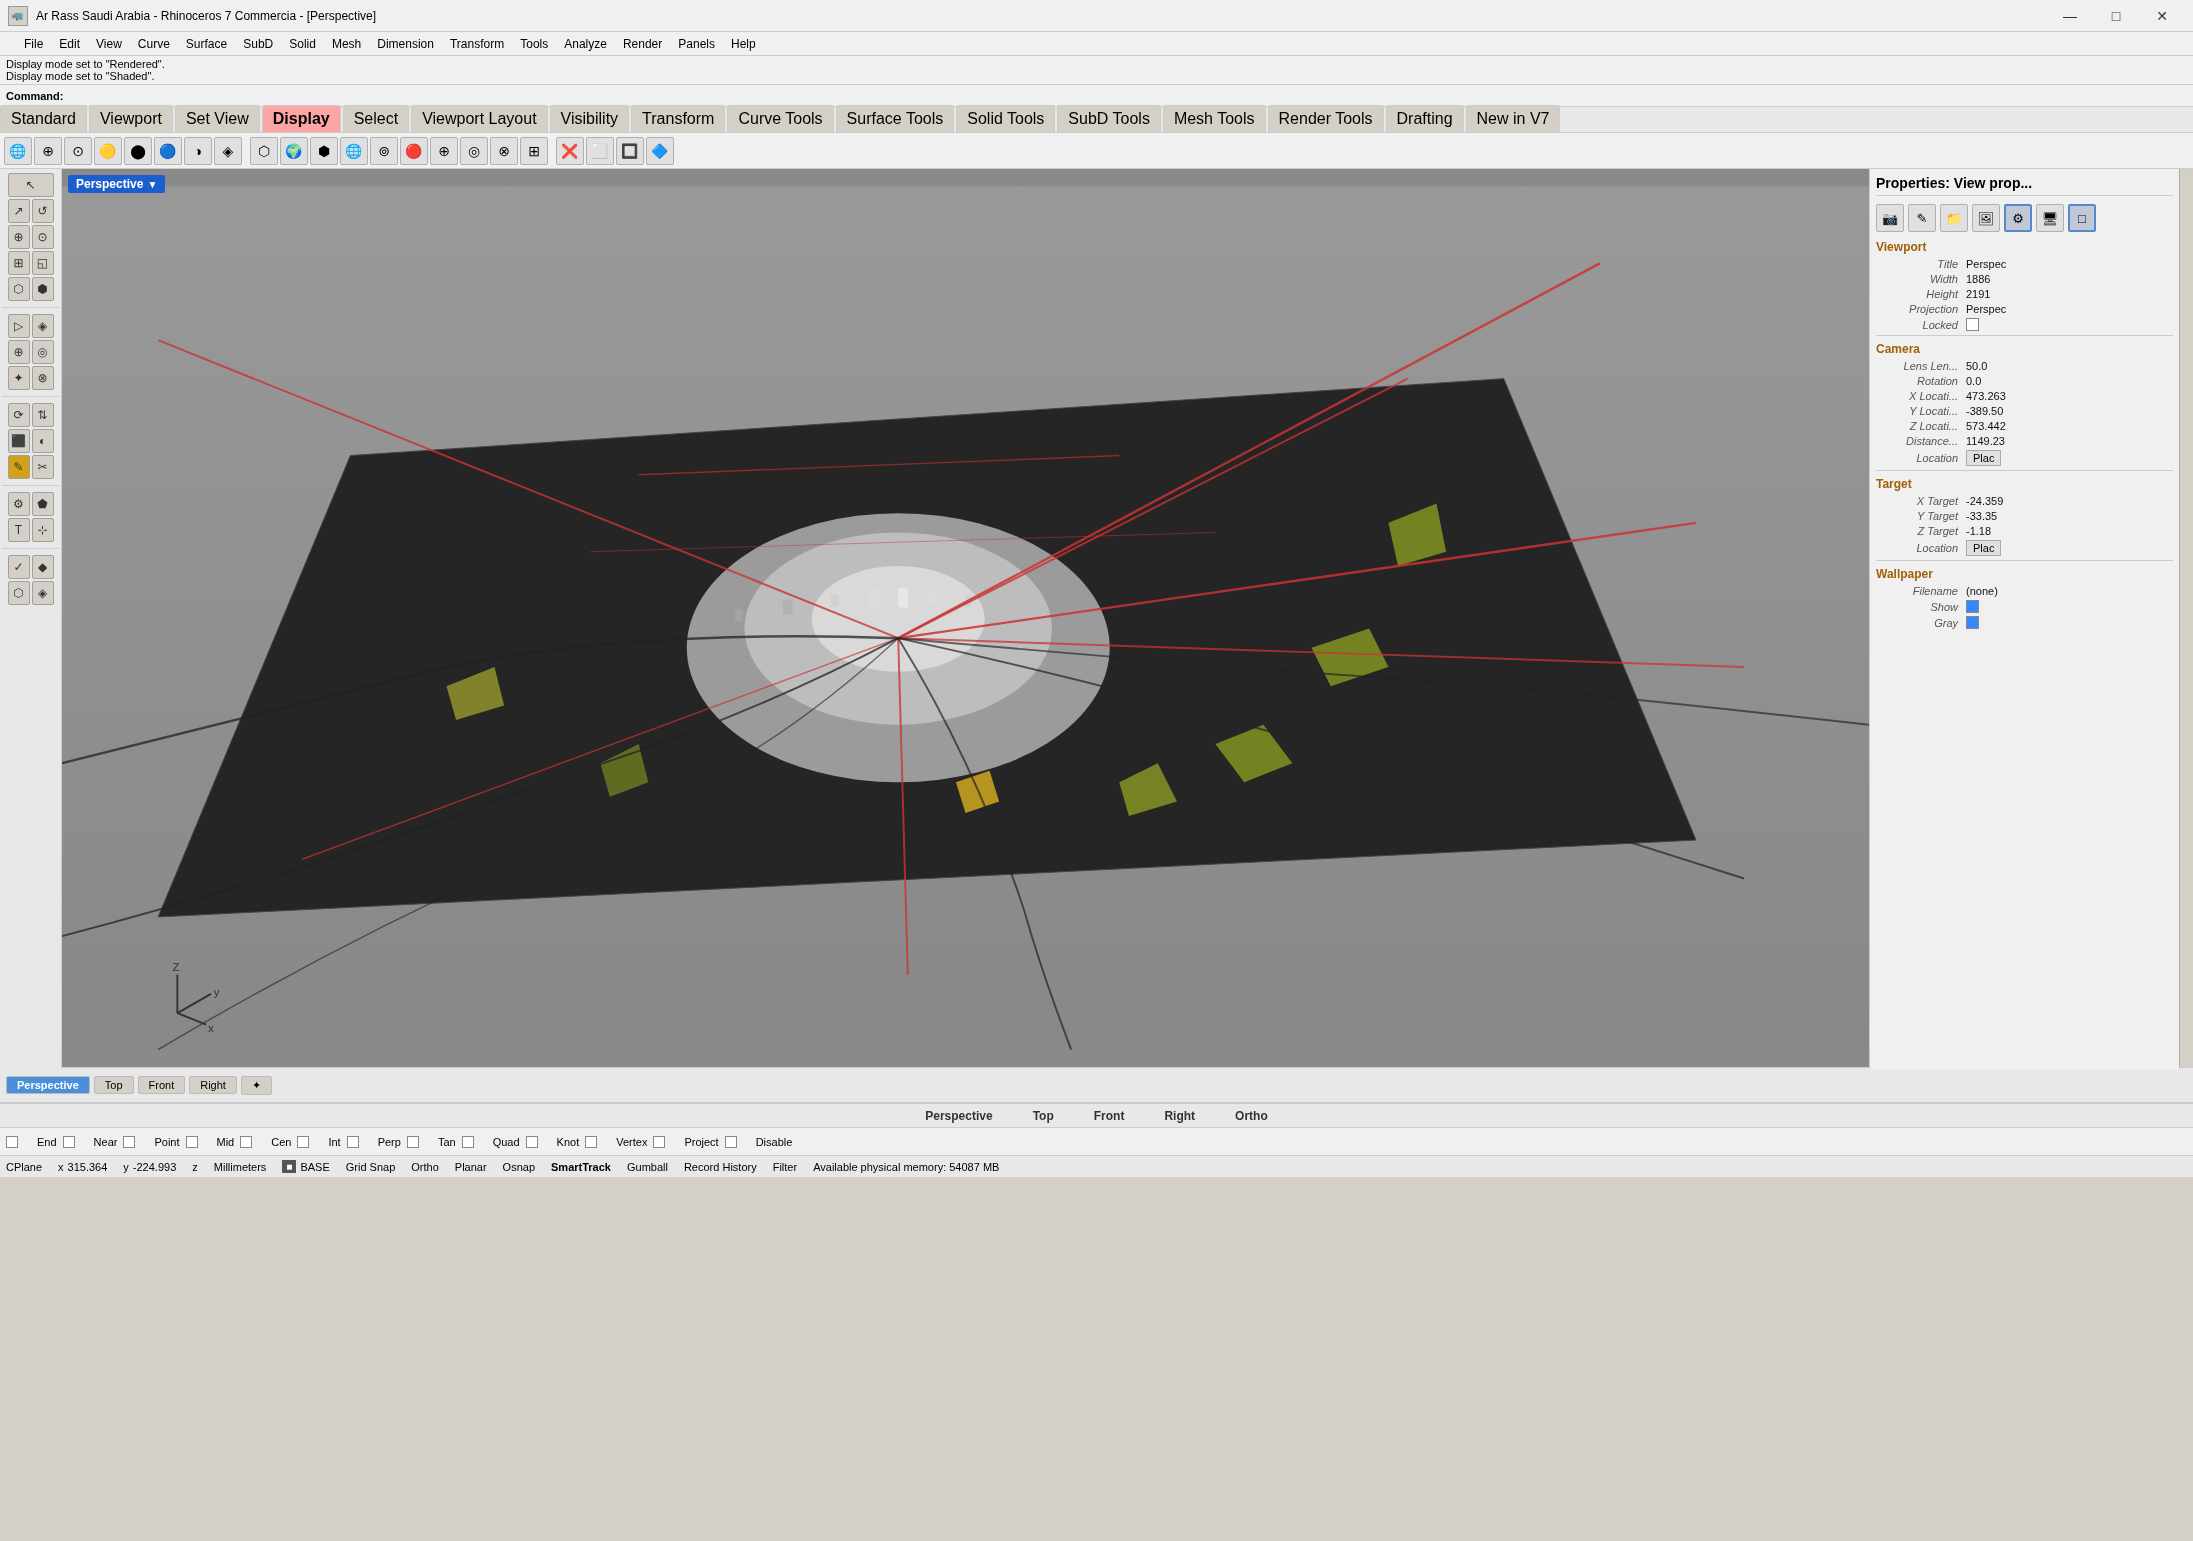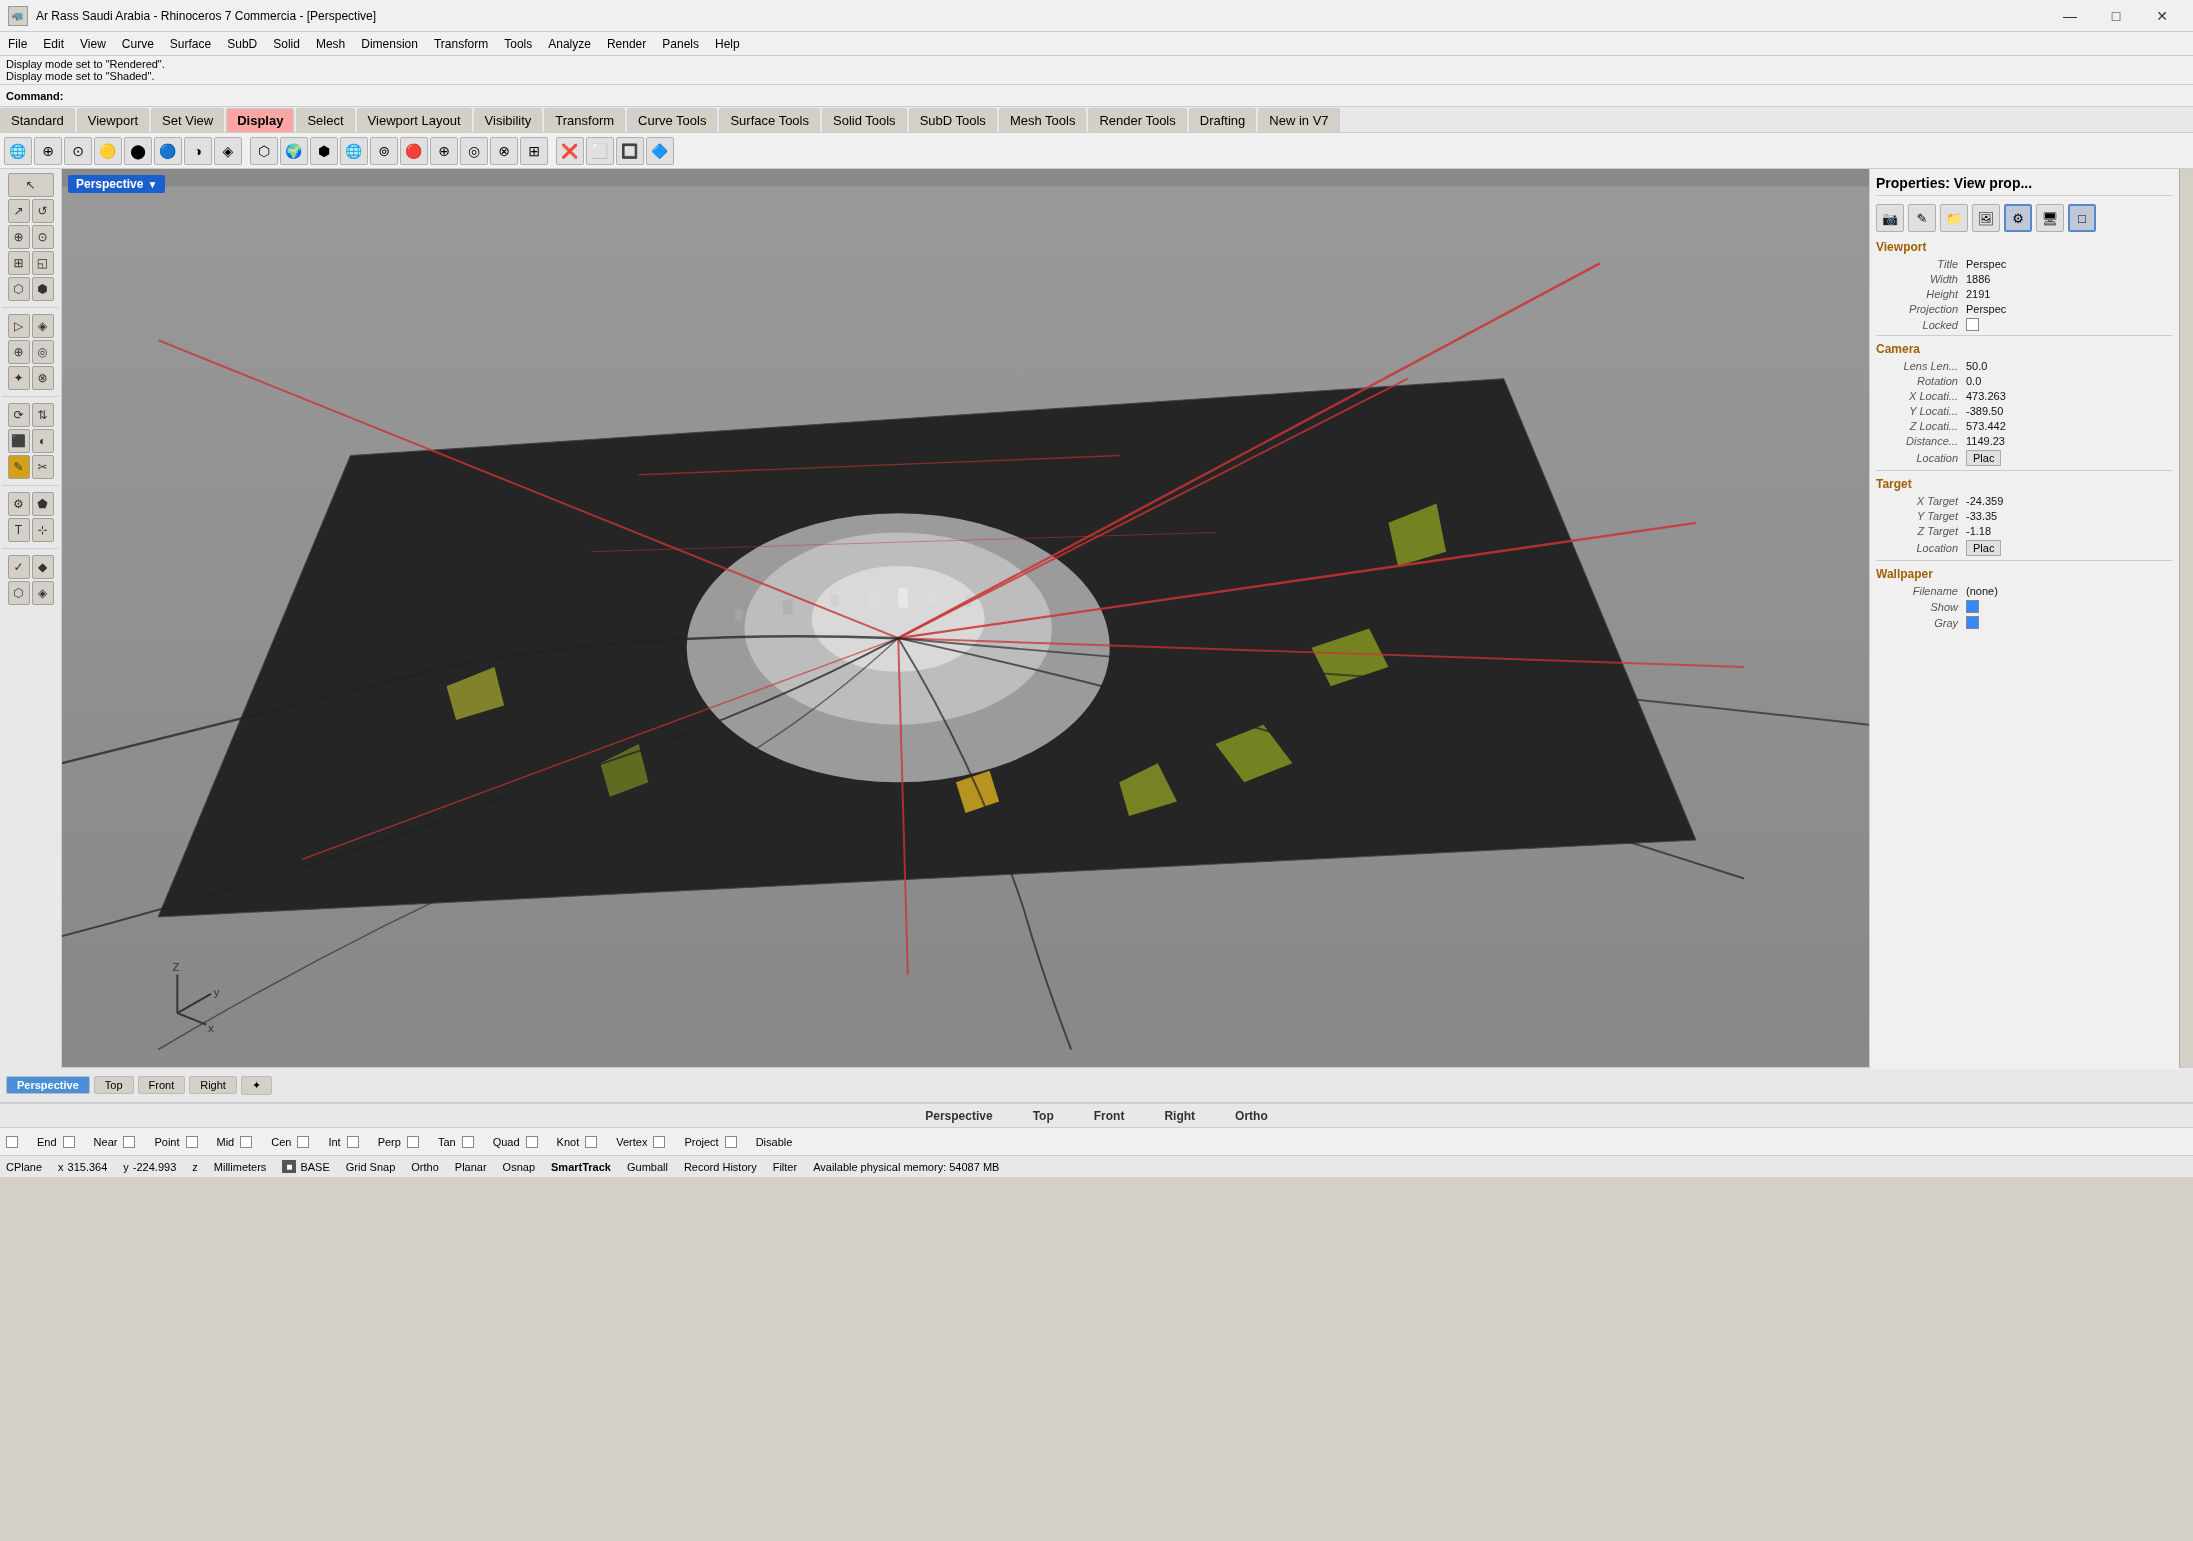--- a/index.html
+++ b/index.html
@@ -12,21 +12,21 @@
       padding: 0 8px; border-bottom: 1px solid #ccc;
     }
     #titlebar .title-left { display: flex; align-items: center; gap: 8px; font-size: 12px; }
     #titlebar .title-icon { width: 20px; height: 20px; background: #d4d0c8; border: 1px solid #999; font-size: 10px; display: flex; align-items: center; justify-content: center; }
     #titlebar .win-controls { display: flex; gap: 0; }
     #titlebar .win-btn { width: 46px; height: 32px; background: transparent; border: none; cursor: pointer; font-size: 14px; display: flex; align-items: center; justify-content: center; color: #333; }
 
     
     #menubar {
       width: 100%; height: 24px; background: #f0f0f0;
-      display: flex; align-items: center; padding: 0 0;
+      display: flex; align-items: center; padding: 0 16px;
       border-bottom: 1px solid #ccc;
     }
     .menu-item { padding: 2px 8px; font-size: 12px; cursor: pointer; white-space: nowrap; }
 
     
     #statusarea {
       width: 100%; background: #f0f0f0;
       padding: 2px 6px; border-bottom: 1px solid #ccc; font-size: 11px;
     }
     #commandbar {
@@ -36,21 +36,21 @@
     }
     #commandbar strong { font-weight: bold; }
 
     
     #toolbar-tabs {
       width: 100%; height: 26px; background: #e8e8e8;
       display: flex; align-items: flex-end;
       border-bottom: 1px solid #ccc;
     }
     .toolbar-tab {
-      padding: 4px 10px; font-size: 13px; cursor: pointer;
+      padding: 4px 10px; font-size: 16px; cursor: pointer;
       border: 1px solid #ccc; border-bottom: none; background: #d4d0c8;
       margin-right: 2px; border-radius: 3px 3px 0 0;
     }
     .toolbar-tab.active { background: #fca5a5; font-weight: bold; }
 
     
     #icon-toolbar {
       width: 100%; height: 36px; background: #f0f0f0;
       display: flex; align-items: center; padding: 2px 4px; gap: 2px;
       border-bottom: 1px solid #ccc;

